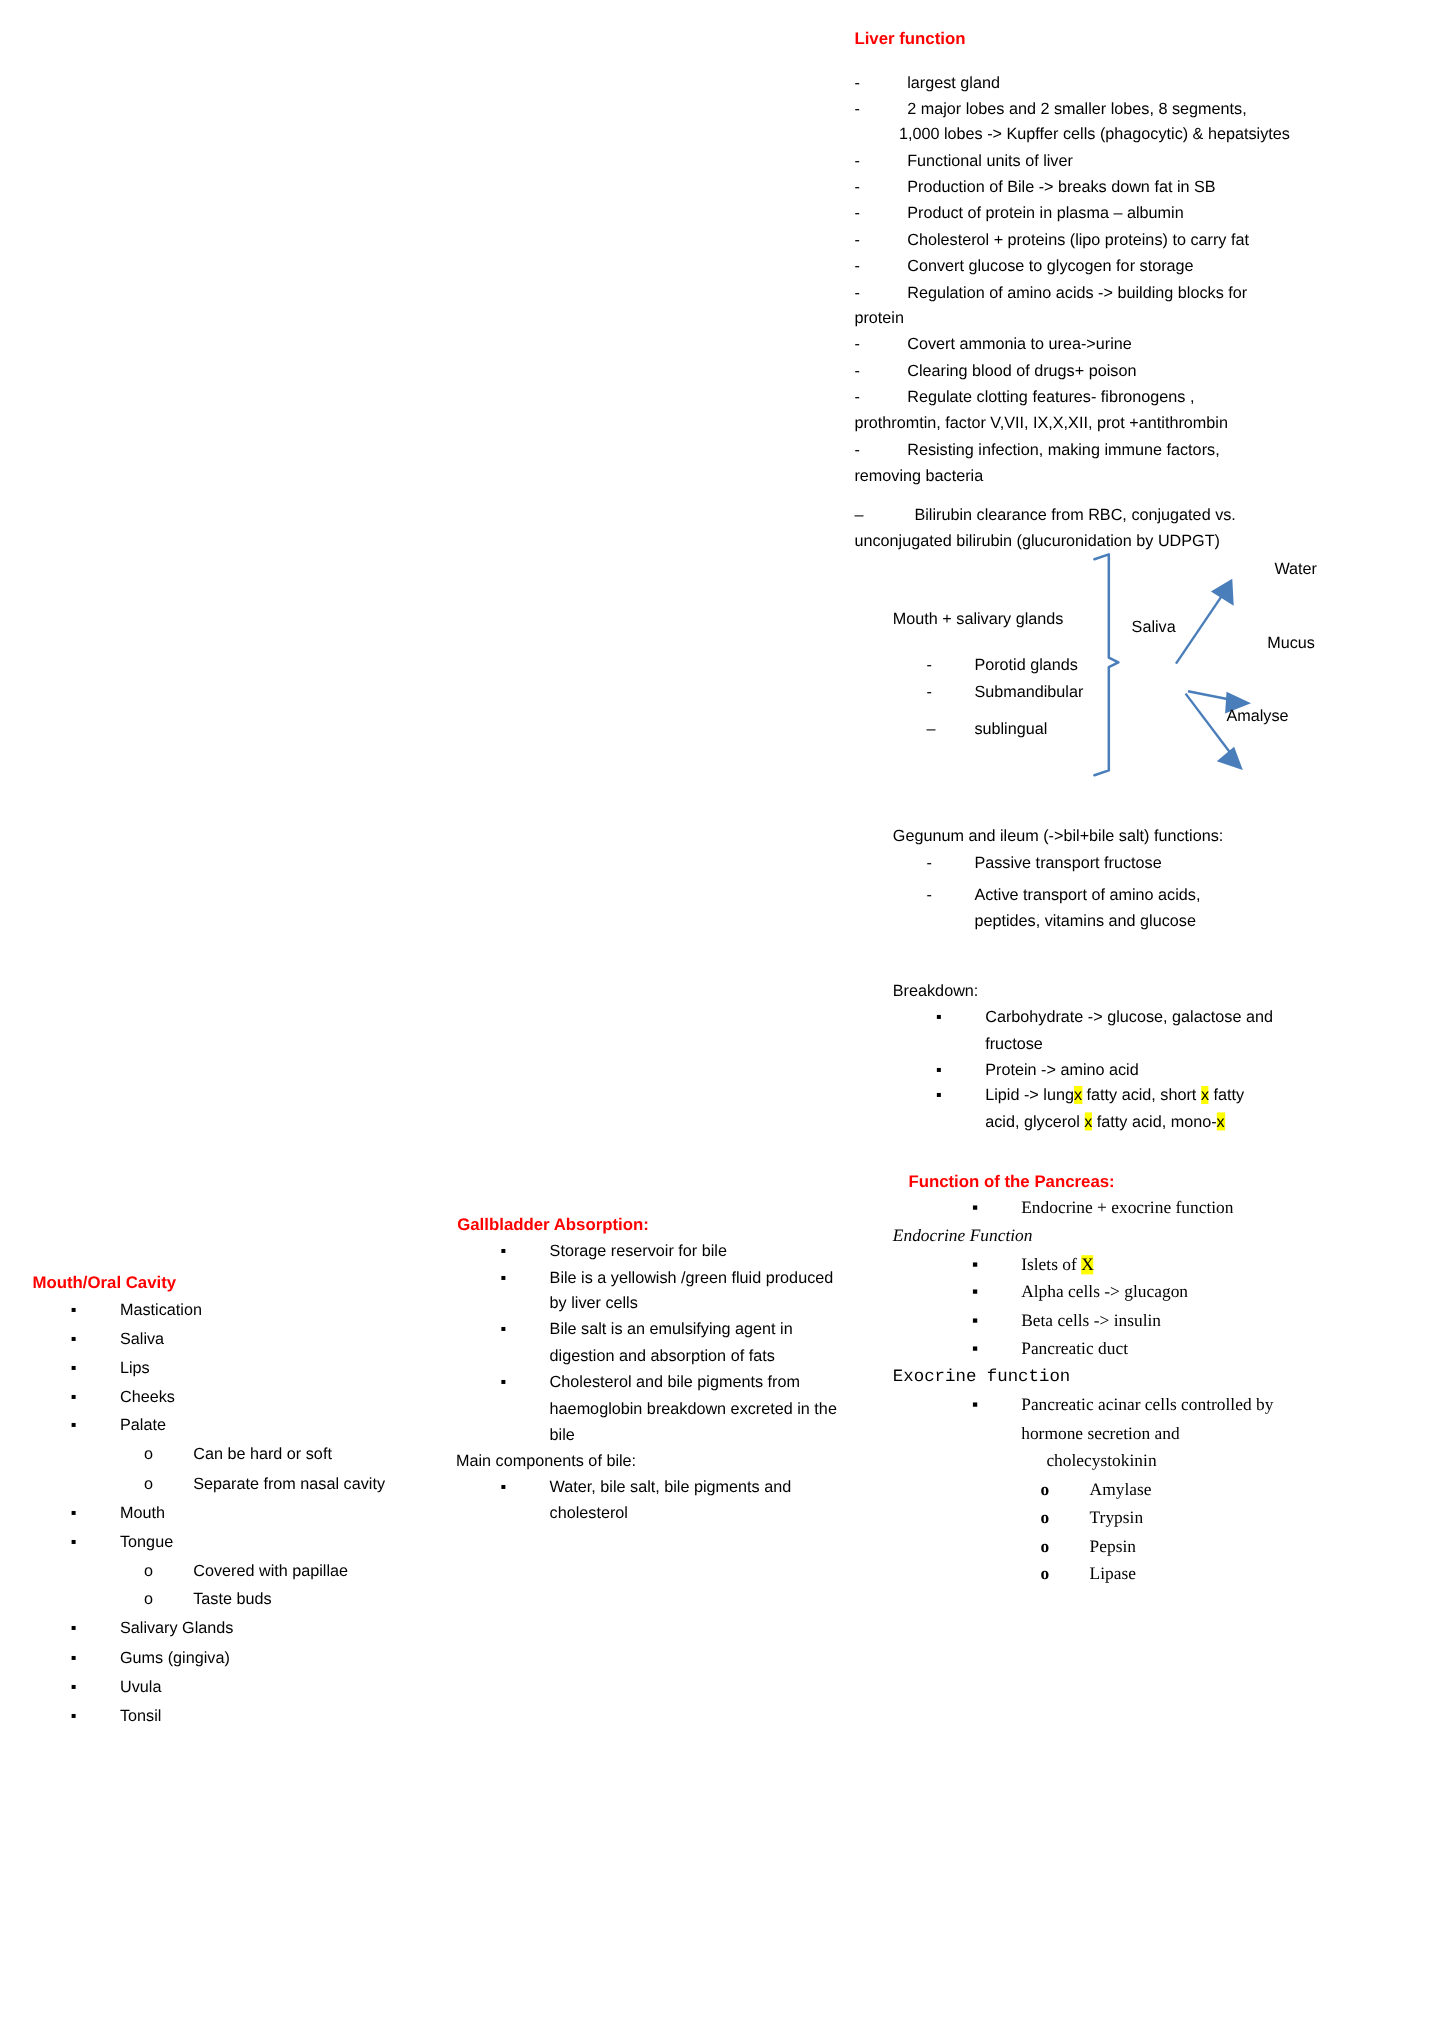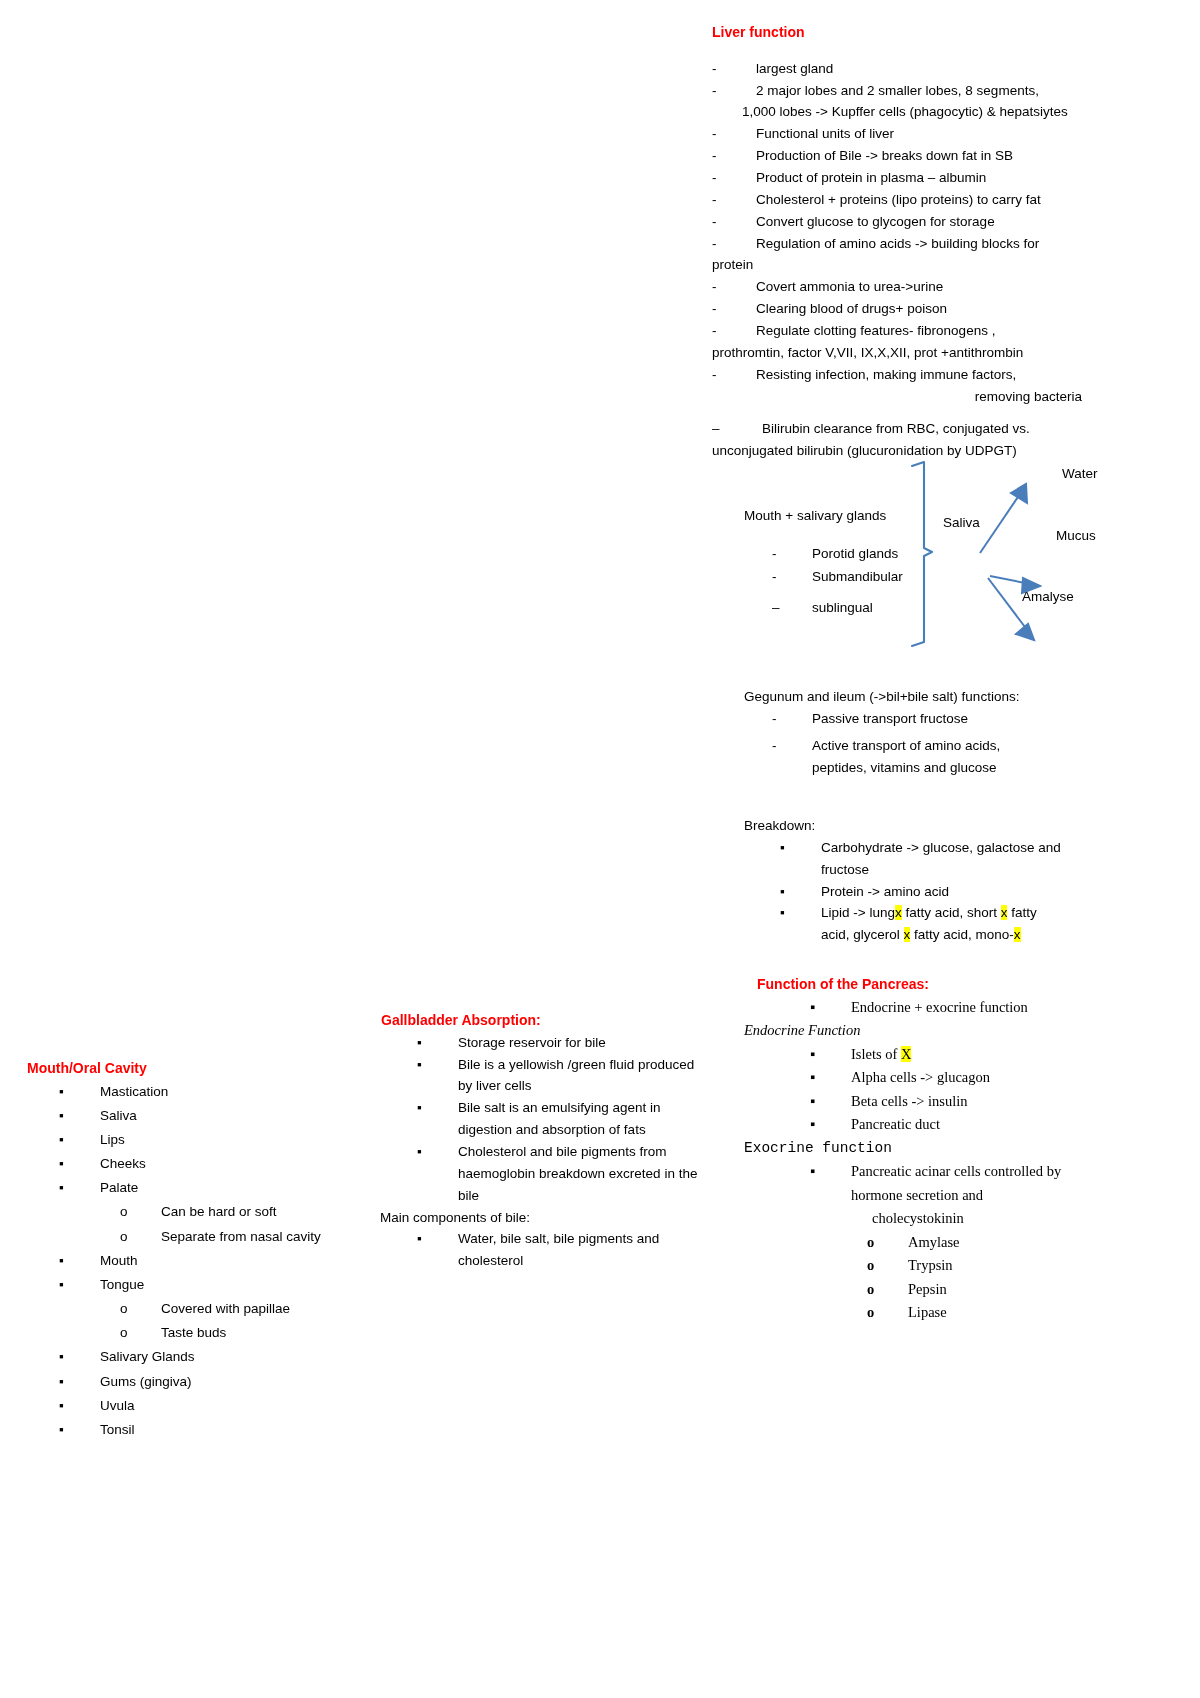--- a/index.html
+++ b/index.html
@@ -80,21 +80,21 @@
 
       <div class="row">
         <span class="mk dash">-</span>
         <span class="bd">largest gland</span>
       </div>
 
       <div class="row">
         <span class="mk dash">-</span>
         <span class="bd">2 major lobes and 2 smaller lobes, 8 segments,</span>
       </div>
-      <div class="cont" style="margin-left:30px;">1,000 lobes -&gt; Kupffer cells (phagocytic) &amp; hepatsiytes</div>
+      <div class="cont" style="margin-left:30px;text-align:center;">1,000 lobes -&gt; Kupffer cells (phagocytic) &amp; hepatsiytes</div>
 
       <div class="row">
         <span class="mk dash">-</span>
         <span class="bd">Functional units of liver</span>
       </div>
 
       <div class="row">
         <span class="mk dash">-</span>
         <span class="bd">Production of Bile -&gt; breaks down fat in SB</span>
       </div>
@@ -133,21 +133,21 @@
       <div class="row">
         <span class="mk dash">-</span>
         <span class="bd">Regulate clotting features- fibronogens ,</span>
       </div>
       <div class="cont" style="margin-left:0px;">prothromtin, factor V,VII, IX,X,XII, prot +antithrombin</div>
 
       <div class="row">
         <span class="mk dash">-</span>
         <span class="bd">Resisting infection, making immune factors,</span>
       </div>
-      <div class="cont" style="margin-left:0px;text-align:right;">removing bacteria</div>
+      <div class="cont" style="margin-left:0px;">removing bacteria</div>
 
       <div class="row" style="margin-top:11px;">
         <span class="mk dash" style="width:50px;">–</span>
         <span class="bd">Bilirubin clearance from RBC, conjugated vs.</span>
       </div>
       <div class="cont" style="margin-left:0px;">unconjugated bilirubin (glucuronidation by UDPGT)</div>
     </div>
   </div>
 
 

